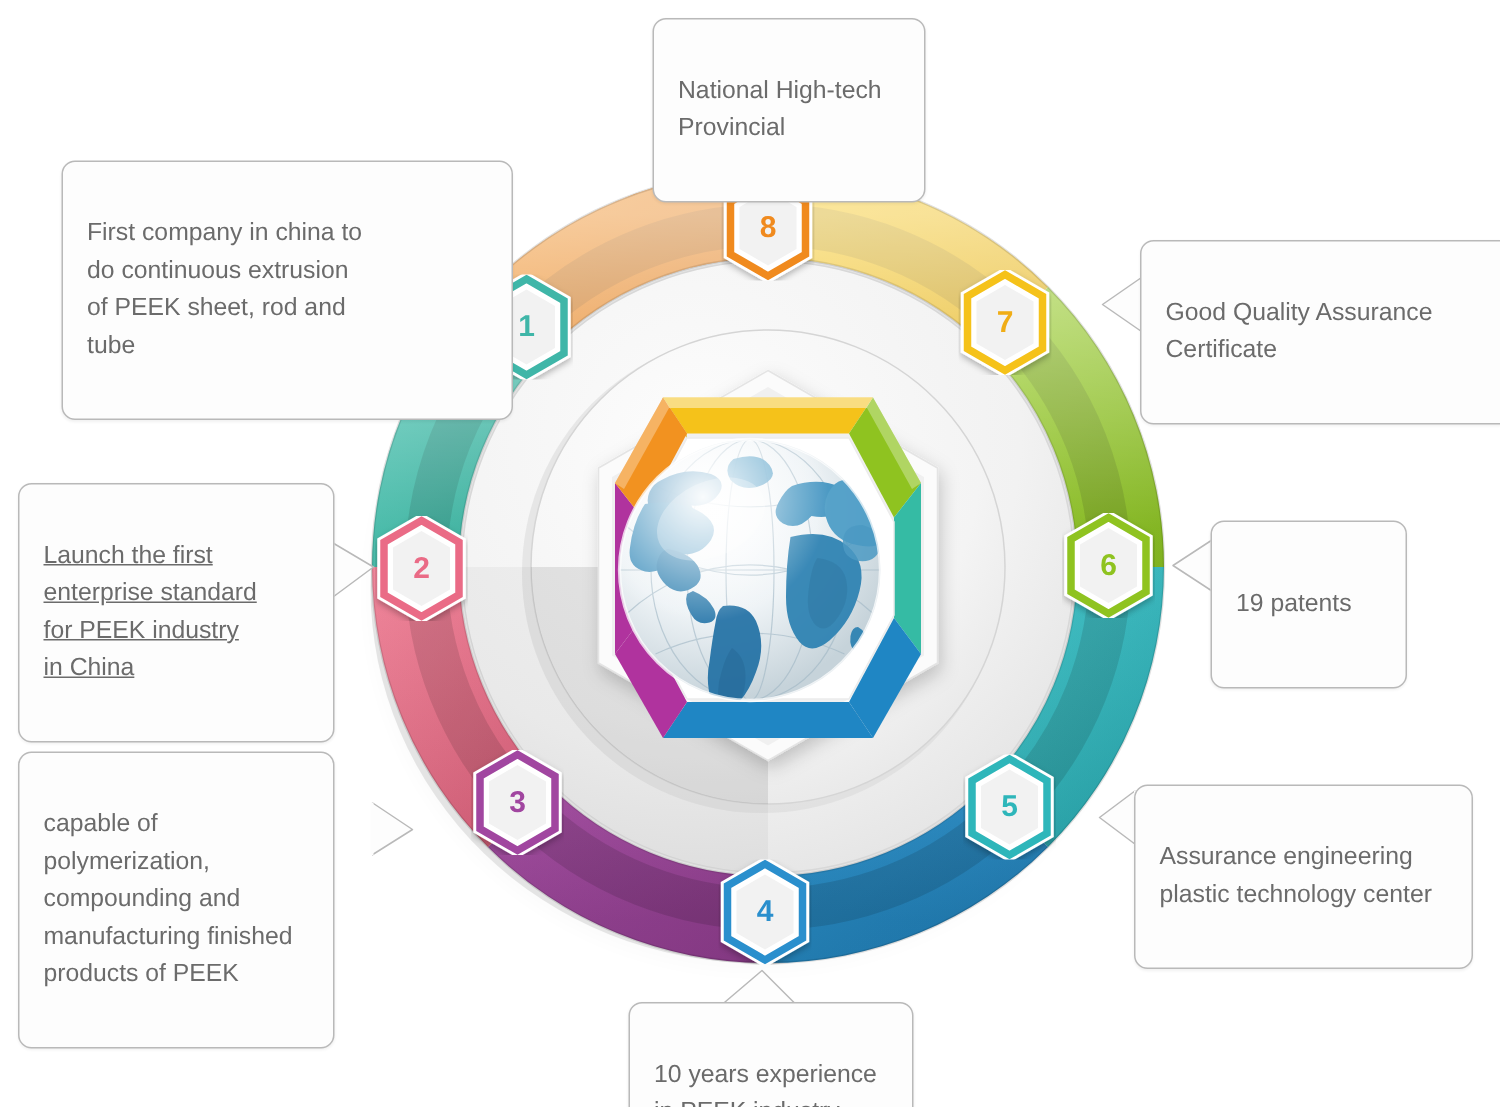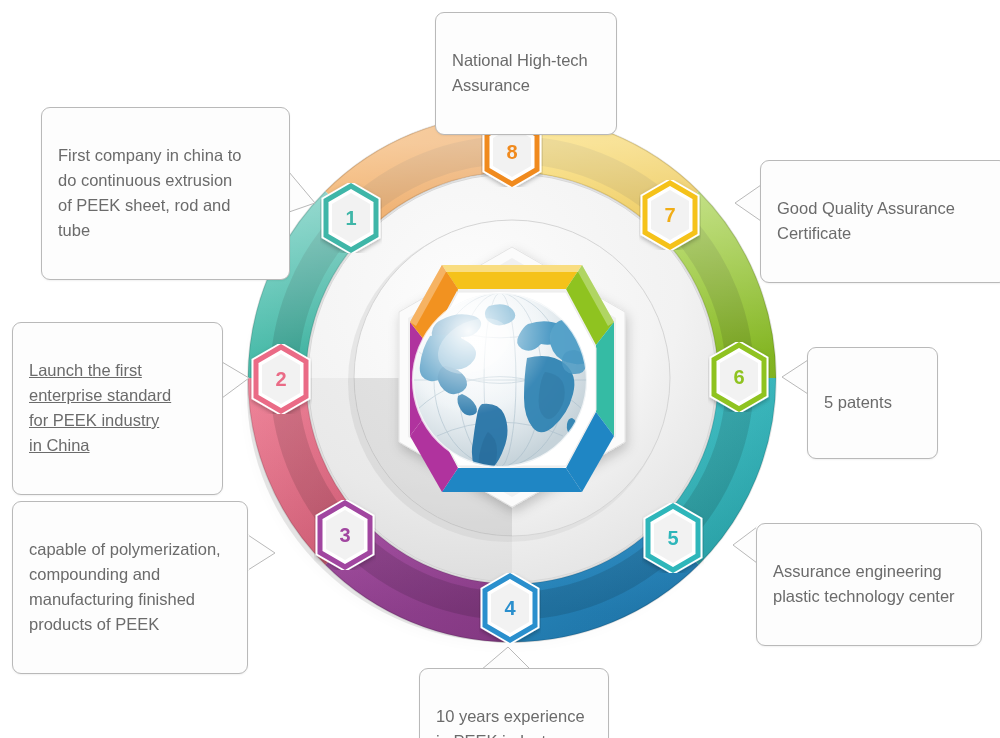--- a/index.html
+++ b/index.html
@@ -347,47 +347,47 @@
 
     <path d="M 757 527 L 733 545 L 757 563" fill="#fdfdfd" stroke="#b9b9b9" stroke-width="1" stroke-linejoin="round"></path>
     <line x1="757" y1="527" x2="757" y2="563" stroke="#fdfdfd" stroke-width="2"></line>
 
     <path d="M 481 670 L 508 647 L 531 670" fill="#fdfdfd" stroke="#b9b9b9" stroke-width="1" stroke-linejoin="round"></path>
     <line x1="481" y1="670" x2="531" y2="670" stroke="#fdfdfd" stroke-width="2"></line>
   </svg>
 
   <div class="callout" style="left:435px; top:12px; width:182px;">
     <span class="ctext">National High-tech
-Assurance</span>
-  </div>
-
-  <div class="callout" style="left:41px; top:107px; width:249px;">
+Provincial</span>
+  </div>
+
+  <div class="callout" style="left:41px; top:107px; width:301px;">
     <span class="ctext">First company in china to
 do continuous  extrusion
 of PEEK sheet, rod and
 tube</span>
   </div>
 
   <div class="callout" style="left:760px; top:160px; width:248px;">
     <span class="ctext">Good Quality  Assurance
 Certificate</span>
   </div>
 
   <div class="callout" style="left:12px; top:322px; width:211px;text-decoration:underline;">
     <span class="ctext">Launch the first
 enterprise standard
 for PEEK  industry
 in China</span>
   </div>
 
   <div class="callout" style="left:807px; top:347px; width:131px; padding-top:17px; padding-bottom:18px;">
-    <span class="ctext">5 patents</span>
-  </div>
-
-  <div class="callout" style="left:12px; top:501px; width:236px;">
+    <span class="ctext">19 patents</span>
+  </div>
+
+  <div class="callout" style="left:12px; top:501px; width:211px;">
     <span class="ctext">capable of polymerization,
 compounding and
 manufacturing finished
 products of PEEK</span>
   </div>
 
   <div class="callout" style="left:756px; top:523px; width:226px;">
     <span class="ctext">Assurance engineering
 plastic technology center</span>
   </div>

